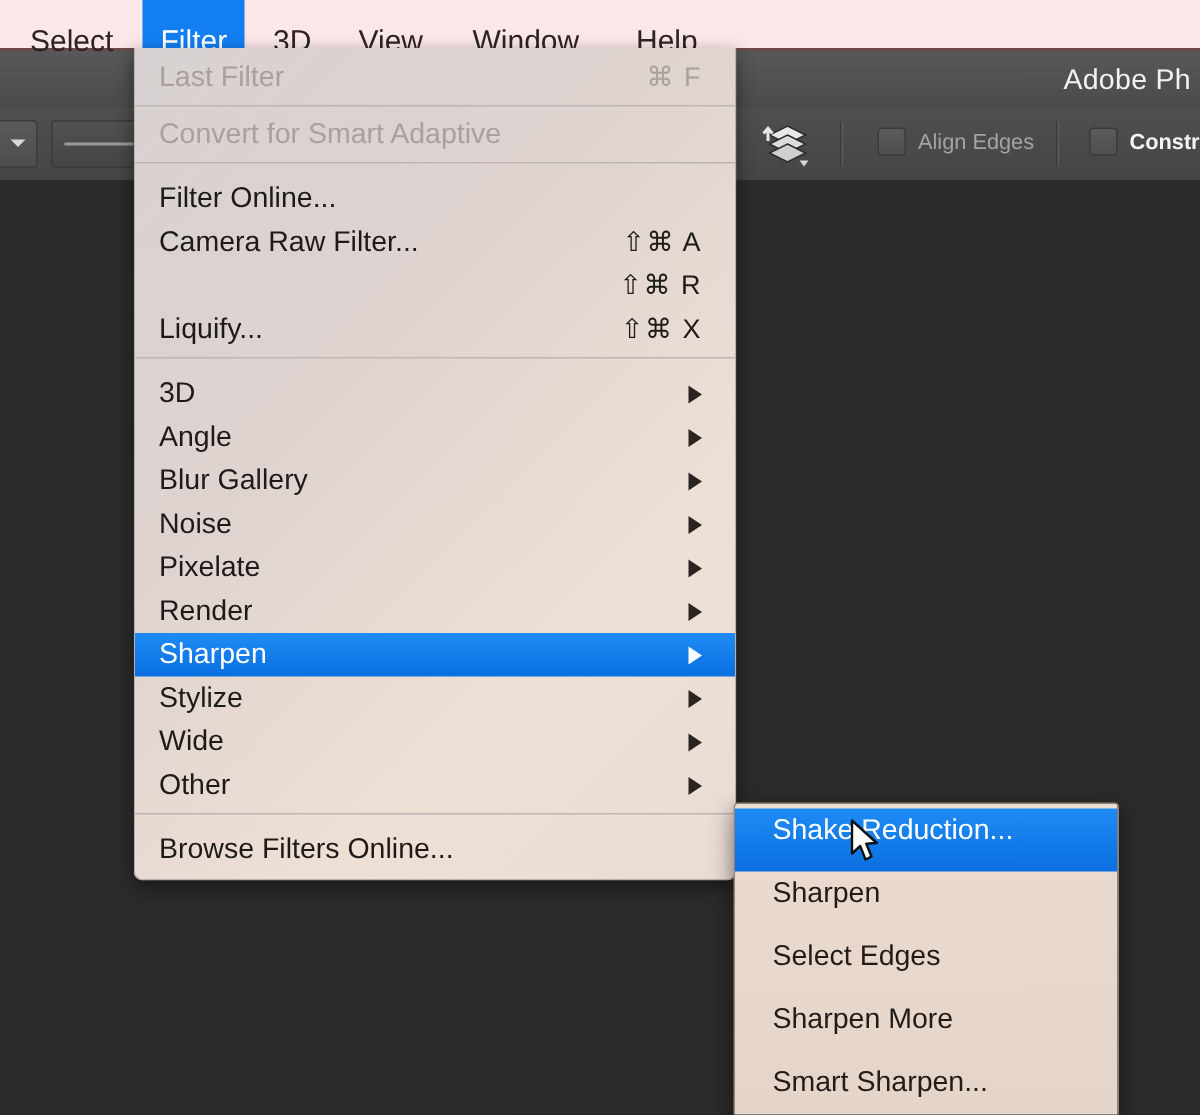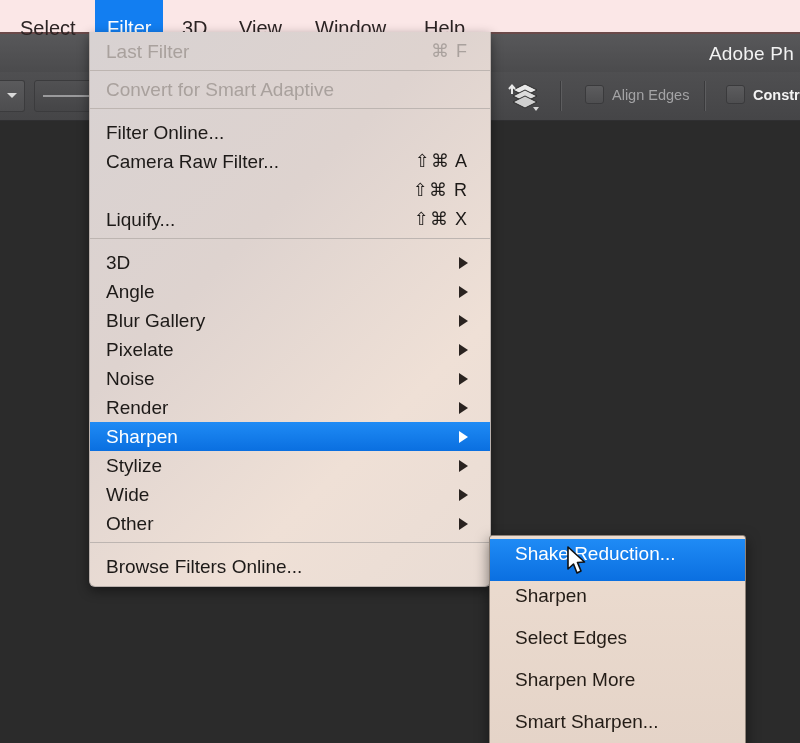--- a/index.html
+++ b/index.html
@@ -158,25 +158,25 @@
   </div>
   <div class="menu-row">
     <span>Angle</span>
     <span class="arrow"></span>
   </div>
   <div class="menu-row">
     <span>Blur Gallery</span>
     <span class="arrow"></span>
   </div>
   <div class="menu-row">
+    <span>Noise</span>
+    <span class="arrow"></span>
+  </div>
+  <div class="menu-row">
     <span>Pixelate</span>
-    <span class="arrow"></span>
-  </div>
-  <div class="menu-row">
-    <span>Noise</span>
     <span class="arrow"></span>
   </div>
   <div class="menu-row">
     <span>Render</span>
     <span class="arrow"></span>
   </div>
   <div class="menu-row hl">
     <span>Sharpen</span>
     <span class="arrow"></span>
   </div>

